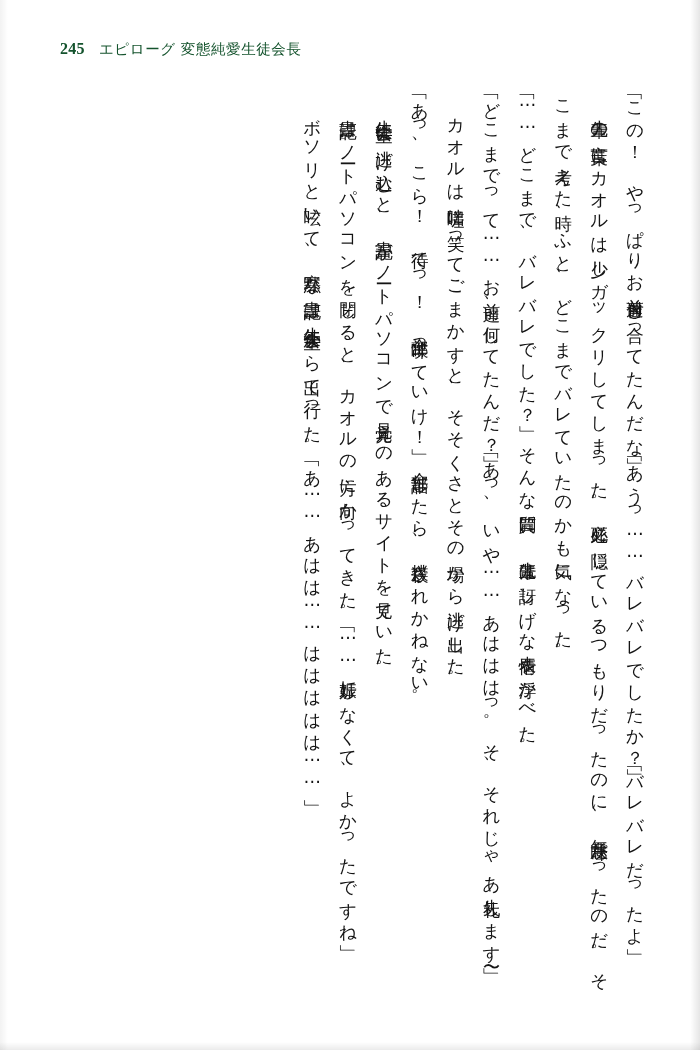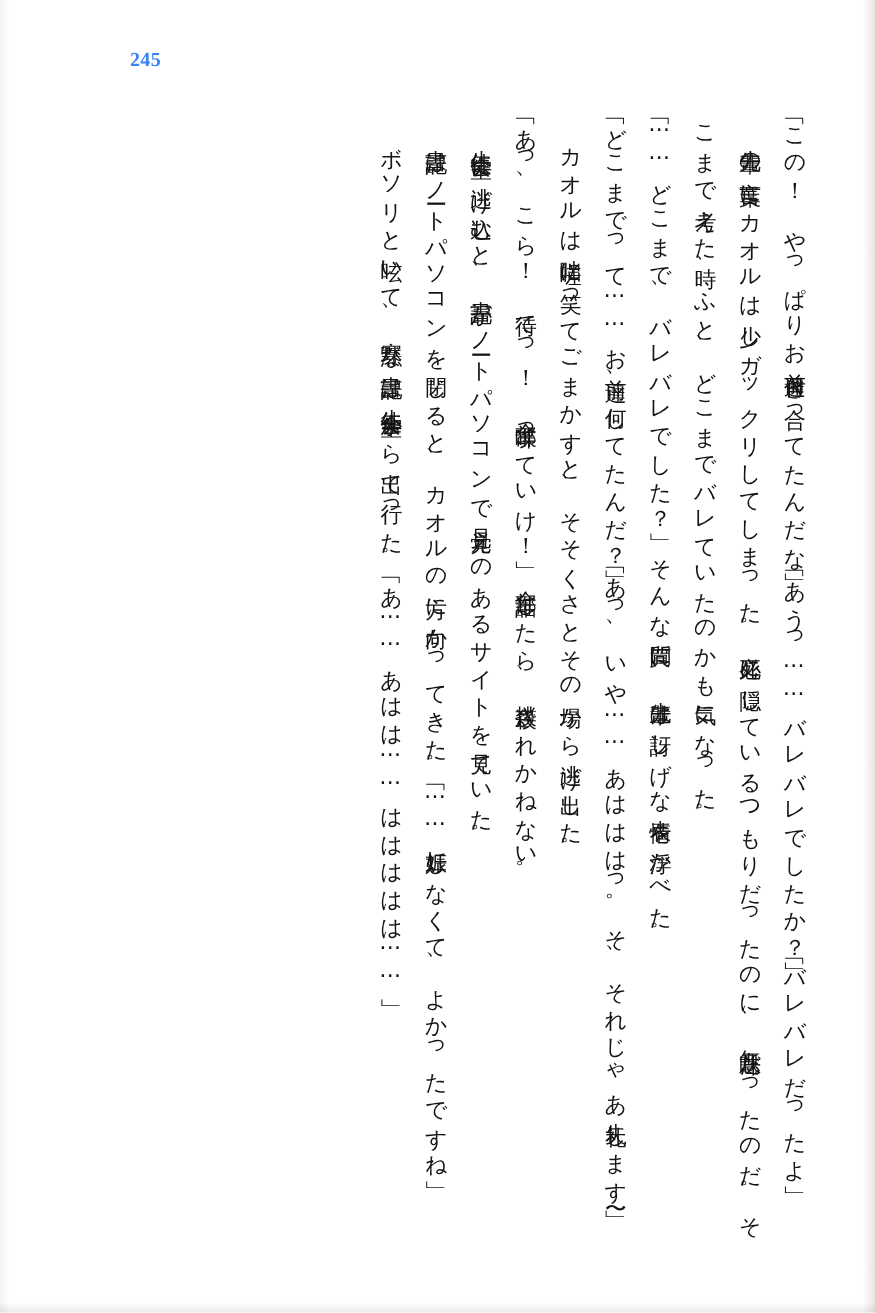--- a/index.html
+++ b/index.html
@@ -26,22 +26,21 @@
     position: absolute;
     top: 36px;
     left: 60px;
     right: 76px;
     height: 26px;
     display: flex;
     align-items: center;
     gap: 14px;
     font-size: 15px;
     letter-spacing: 0.02em;
-    color: #3b82f6;
-    margin-left: 44px;
+    color: #14532d;
   }
   .page-number {
     font-weight: bold;
     font-size: 16px;
     font-family: "Liberation Serif", "DejaVu Serif", serif;
   }
   .head-title {
     font-size: 14.5px;
     font-family: "DejaVu Sans", "Liberation Sans", sans-serif;
     letter-spacing: 0.04em;
@@ -107,20 +106,21 @@
     pointer-events: none;
   }
 </style>
 </head>
 <body>
 
 <div class="page">
 
   <div class="running-head">
     <span class="page-number">245</span>
+    <span class="head-title">エピローグ  変態純愛生徒会長</span>
   </div>
 
   <div class="body-area">
     <p class="para">「この！　やっぱりお前達付き合ってたんだな」</p>
     <p class="para">「あうっ……バレバレでしたか？」</p>
     <p class="para">「バレバレだったよ」</p>
     <p class="para indent">先輩の言葉にカオルは少しガックリしてしまった。必死に隠しているつもりだったのに、無意味だったのだ。そこまで考えた時、ふと、どこまでバレていたのかも気になった。</p>
     <p class="para">「……どこまで、バレバレでした？」</p>
     <p class="para indent">そんな質問に、先輩は訝しげな表情を浮かべた。</p>
     <p class="para">「どこまでって……お前達、何してたんだ？」</p>

